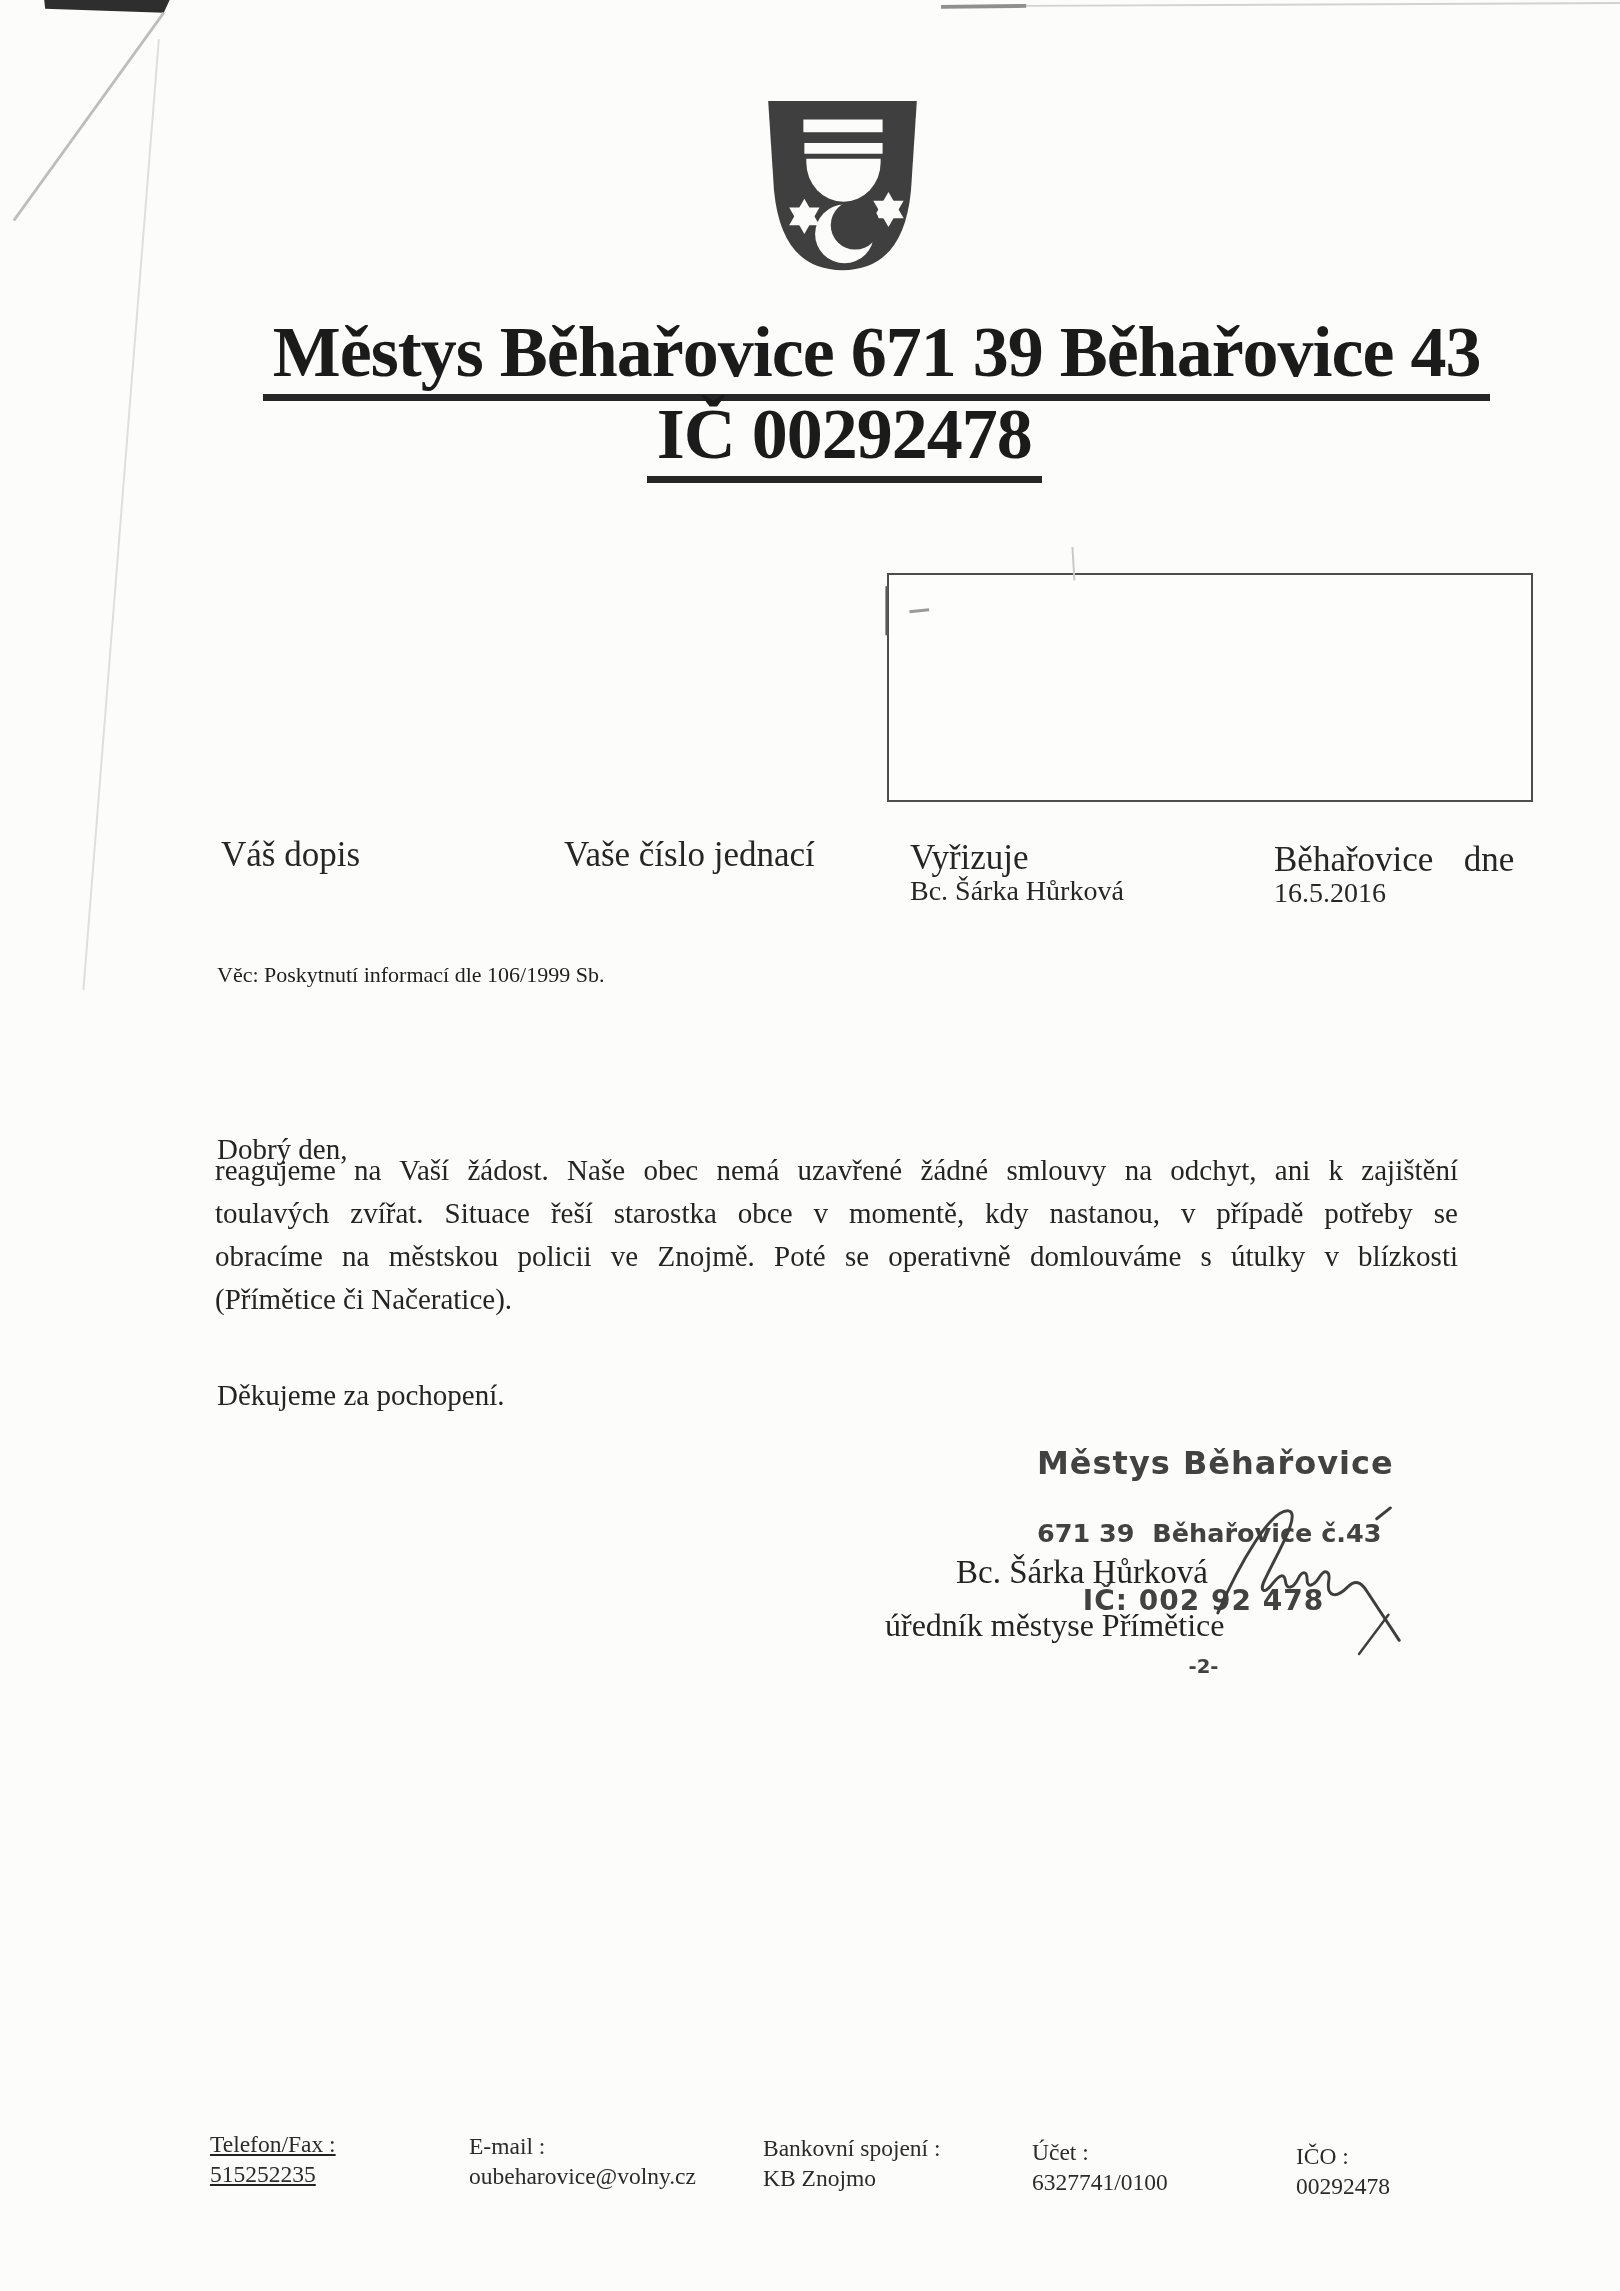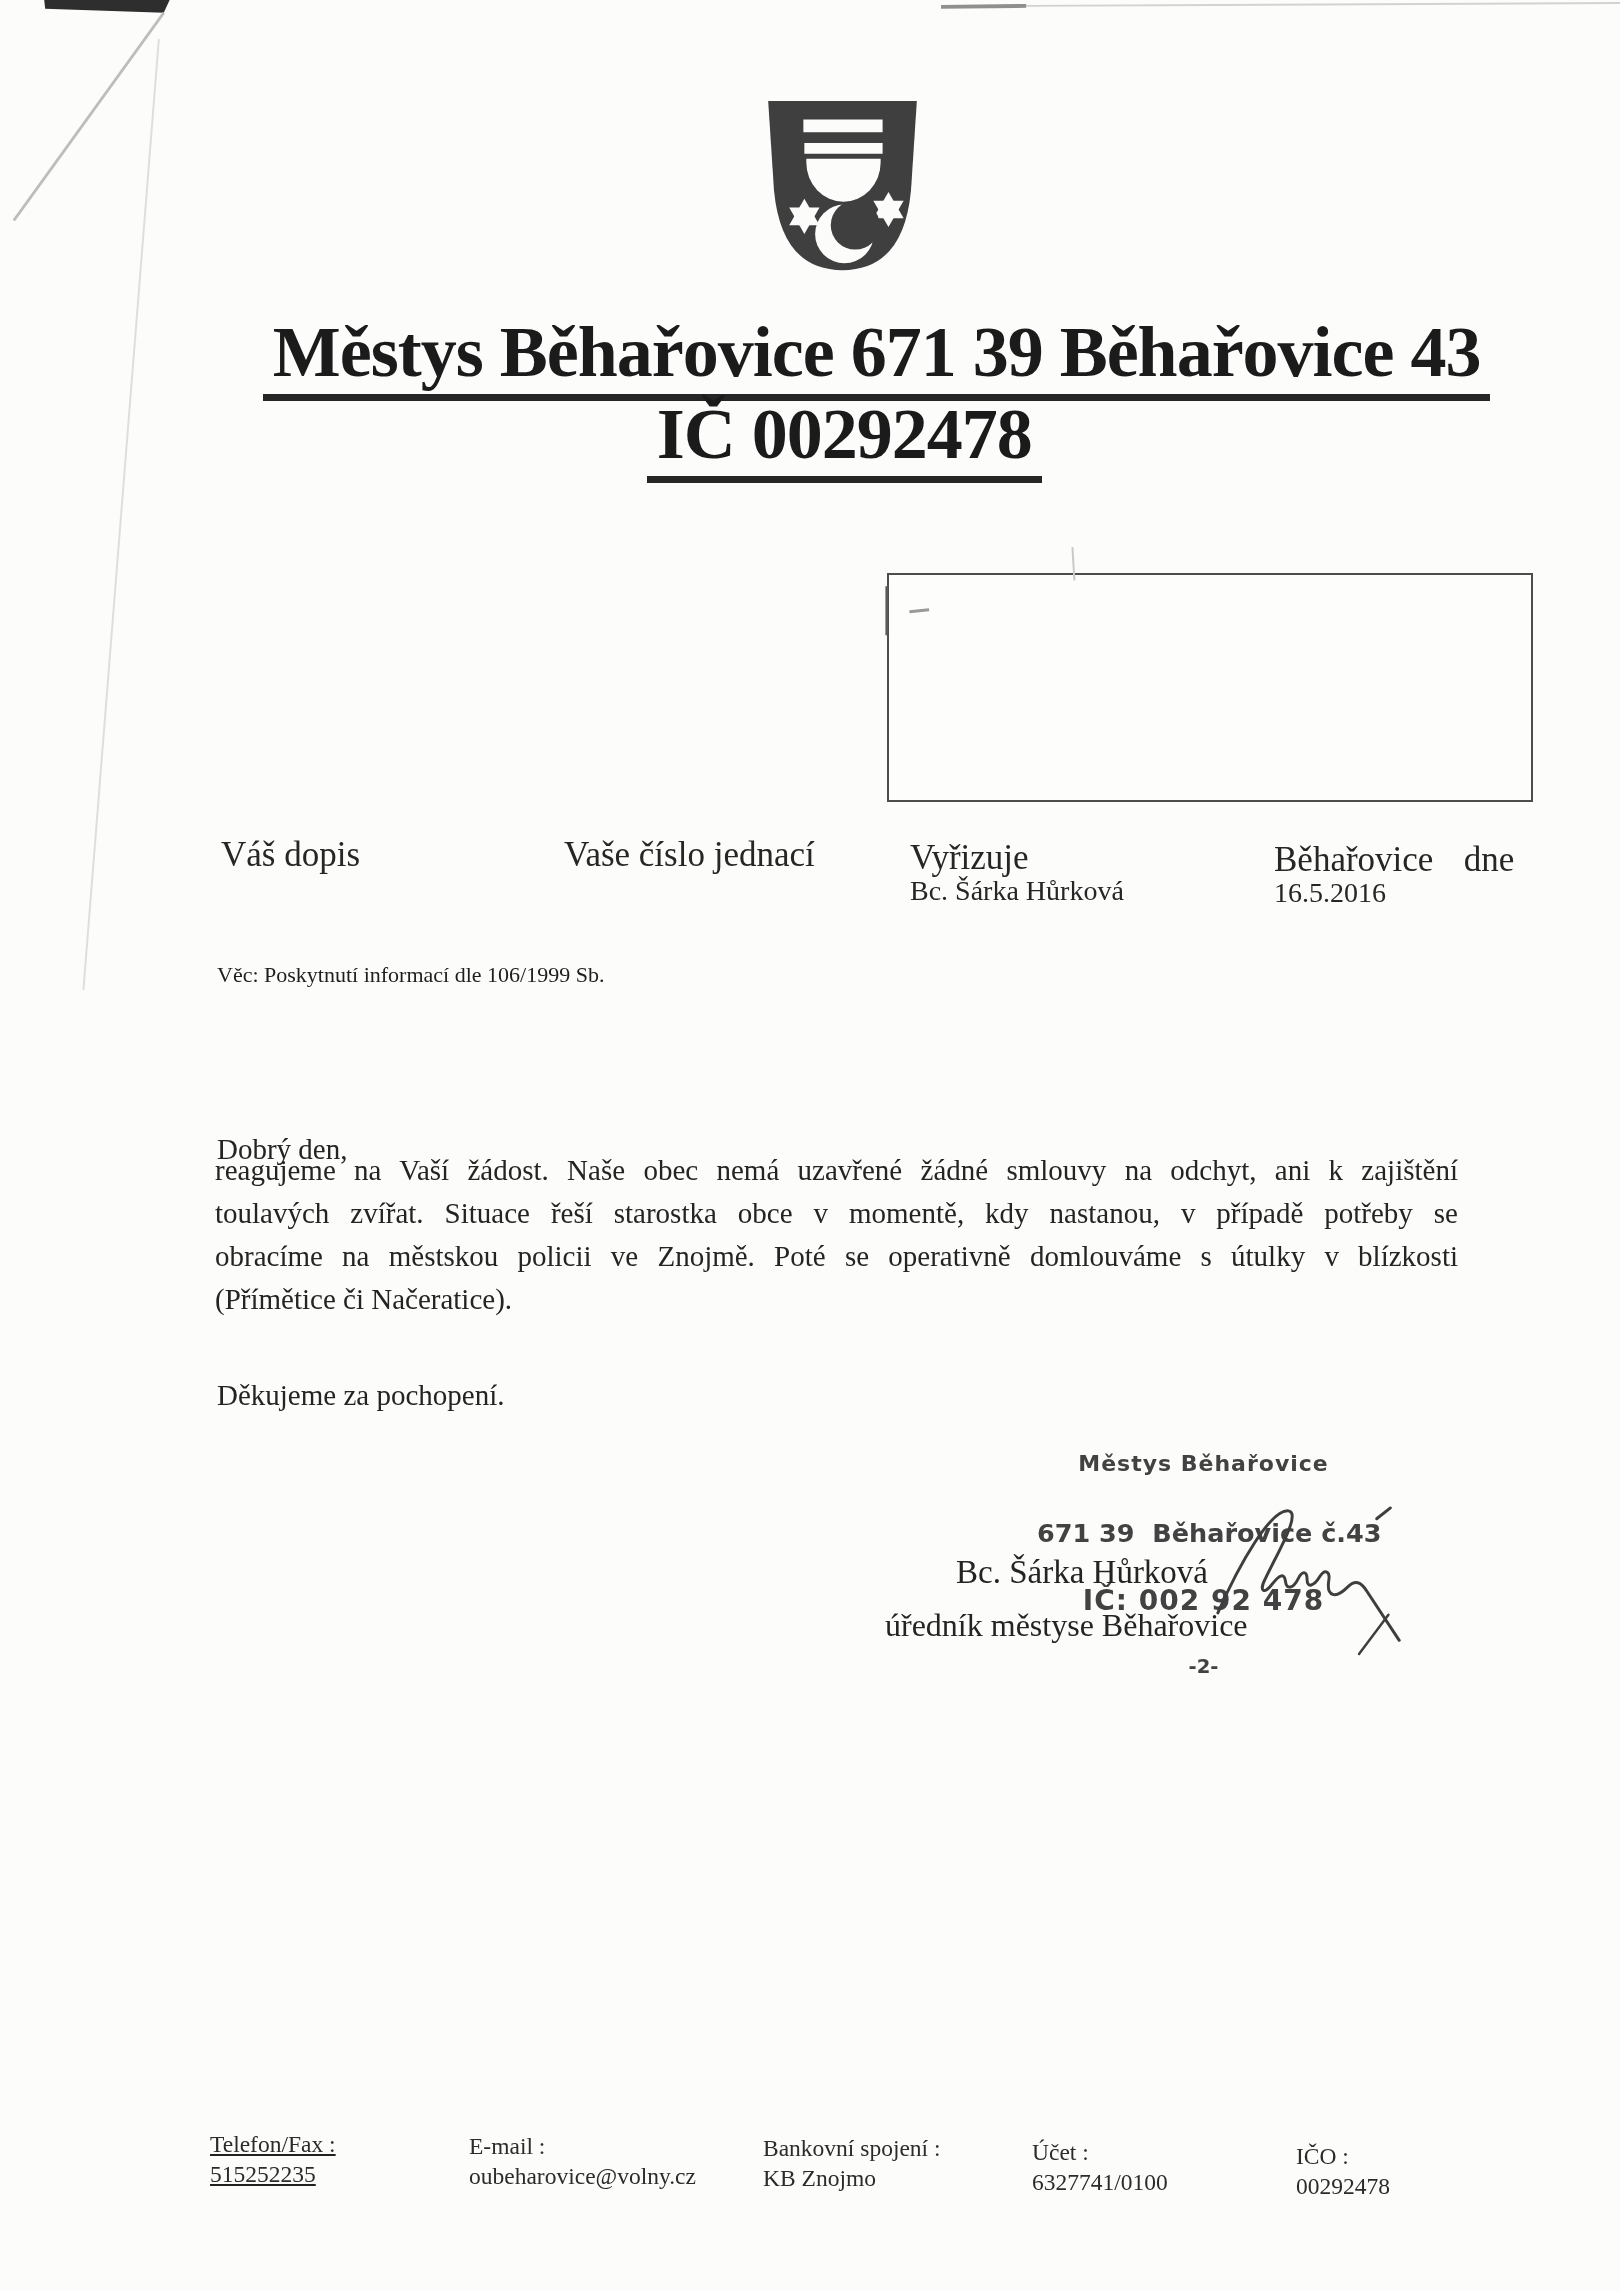--- a/index.html
+++ b/index.html
@@ -40,21 +40,21 @@
   .bodyline{width:1243px;}
   .jline{text-align:justify;text-align-last:justify;}
 
   
   .stamp{
     font-family:"DejaVu Sans", sans-serif;
     color:#424242;text-align:center;white-space:pre;
     filter:blur(0.4px);
     width:333px;
   }
-  .stamp .s1{font-size:22px;font-weight:bold;letter-spacing:1px;line-height:33px;}
+  .stamp .s1{font-size:32px;font-weight:bold;letter-spacing:1px;line-height:33px;}
   .stamp .s2{font-size:25.5px;font-weight:bold;line-height:30px;}
   .stamp .s3{font-size:28px;font-weight:bold;letter-spacing:1px;line-height:30px;}
   .stamp .s4{font-size:19.6px;font-weight:bold;line-height:25.5px;}
 
   .sig-name{font-size:33px;color:#242424;white-space:nowrap;}
   .sig-role{font-size:32px;color:#242424;white-space:nowrap;}
 
   .footer-label{font-size:23.5px;line-height:30px;color:#2b2b2b;white-space:nowrap;}
   .footer-value{font-size:23.5px;line-height:30px;color:#2b2b2b;white-space:nowrap;}
 </style>
@@ -135,21 +135,21 @@
   <svg class="abs" style="left:1210px;top:1495px;" width="201" height="172" viewBox="0 0 205 175">
     <path d="M8,120 C30,70 62,14 80,16 C94,18 66,64 56,86 C50,98 55,102 64,90
              C71,81 76,79 77,88 C78,97 85,95 90,85 C94,77 99,77 99,86
              C99,95 106,93 112,83 C117,75 123,77 121,88 C119,103 128,106 140,94
              C148,86 154,88 160,98 L193,148" fill="none" stroke="#3e3e3e" stroke-width="3" stroke-linecap="round"></path>
     <path d="M152,162 L182,122" fill="none" stroke="#3e3e3e" stroke-width="2.5" stroke-linecap="round"></path>
     <path d="M170,24 L184,13" fill="none" stroke="#3e3e3e" stroke-width="3" stroke-linecap="round"></path>
   </svg>
 
   <div class="abs sig-name" style="left:956px;top:1554px;">Bc. Šárka Hůrková</div>
-  <div class="abs sig-role" style="left:885px;top:1607px;">úředník městyse Běhařovice</div>
+  <div class="abs sig-role" style="left:885px;top:1607px;">úředník městyse Přímětice</div>
 
   <div class="abs" style="left:210px;top:2129px;text-decoration:underline;">
     <div class="footer-label">Telefon/Fax :</div>
     <div class="footer-value">515252235</div>
   </div>
   <div class="abs" style="left:469px;top:2131px;">
     <div class="footer-label">E-mail :</div>
     <div class="footer-value">oubeharovice@volny.cz</div>
   </div>
   <div class="abs" style="left:763px;top:2133px;">

